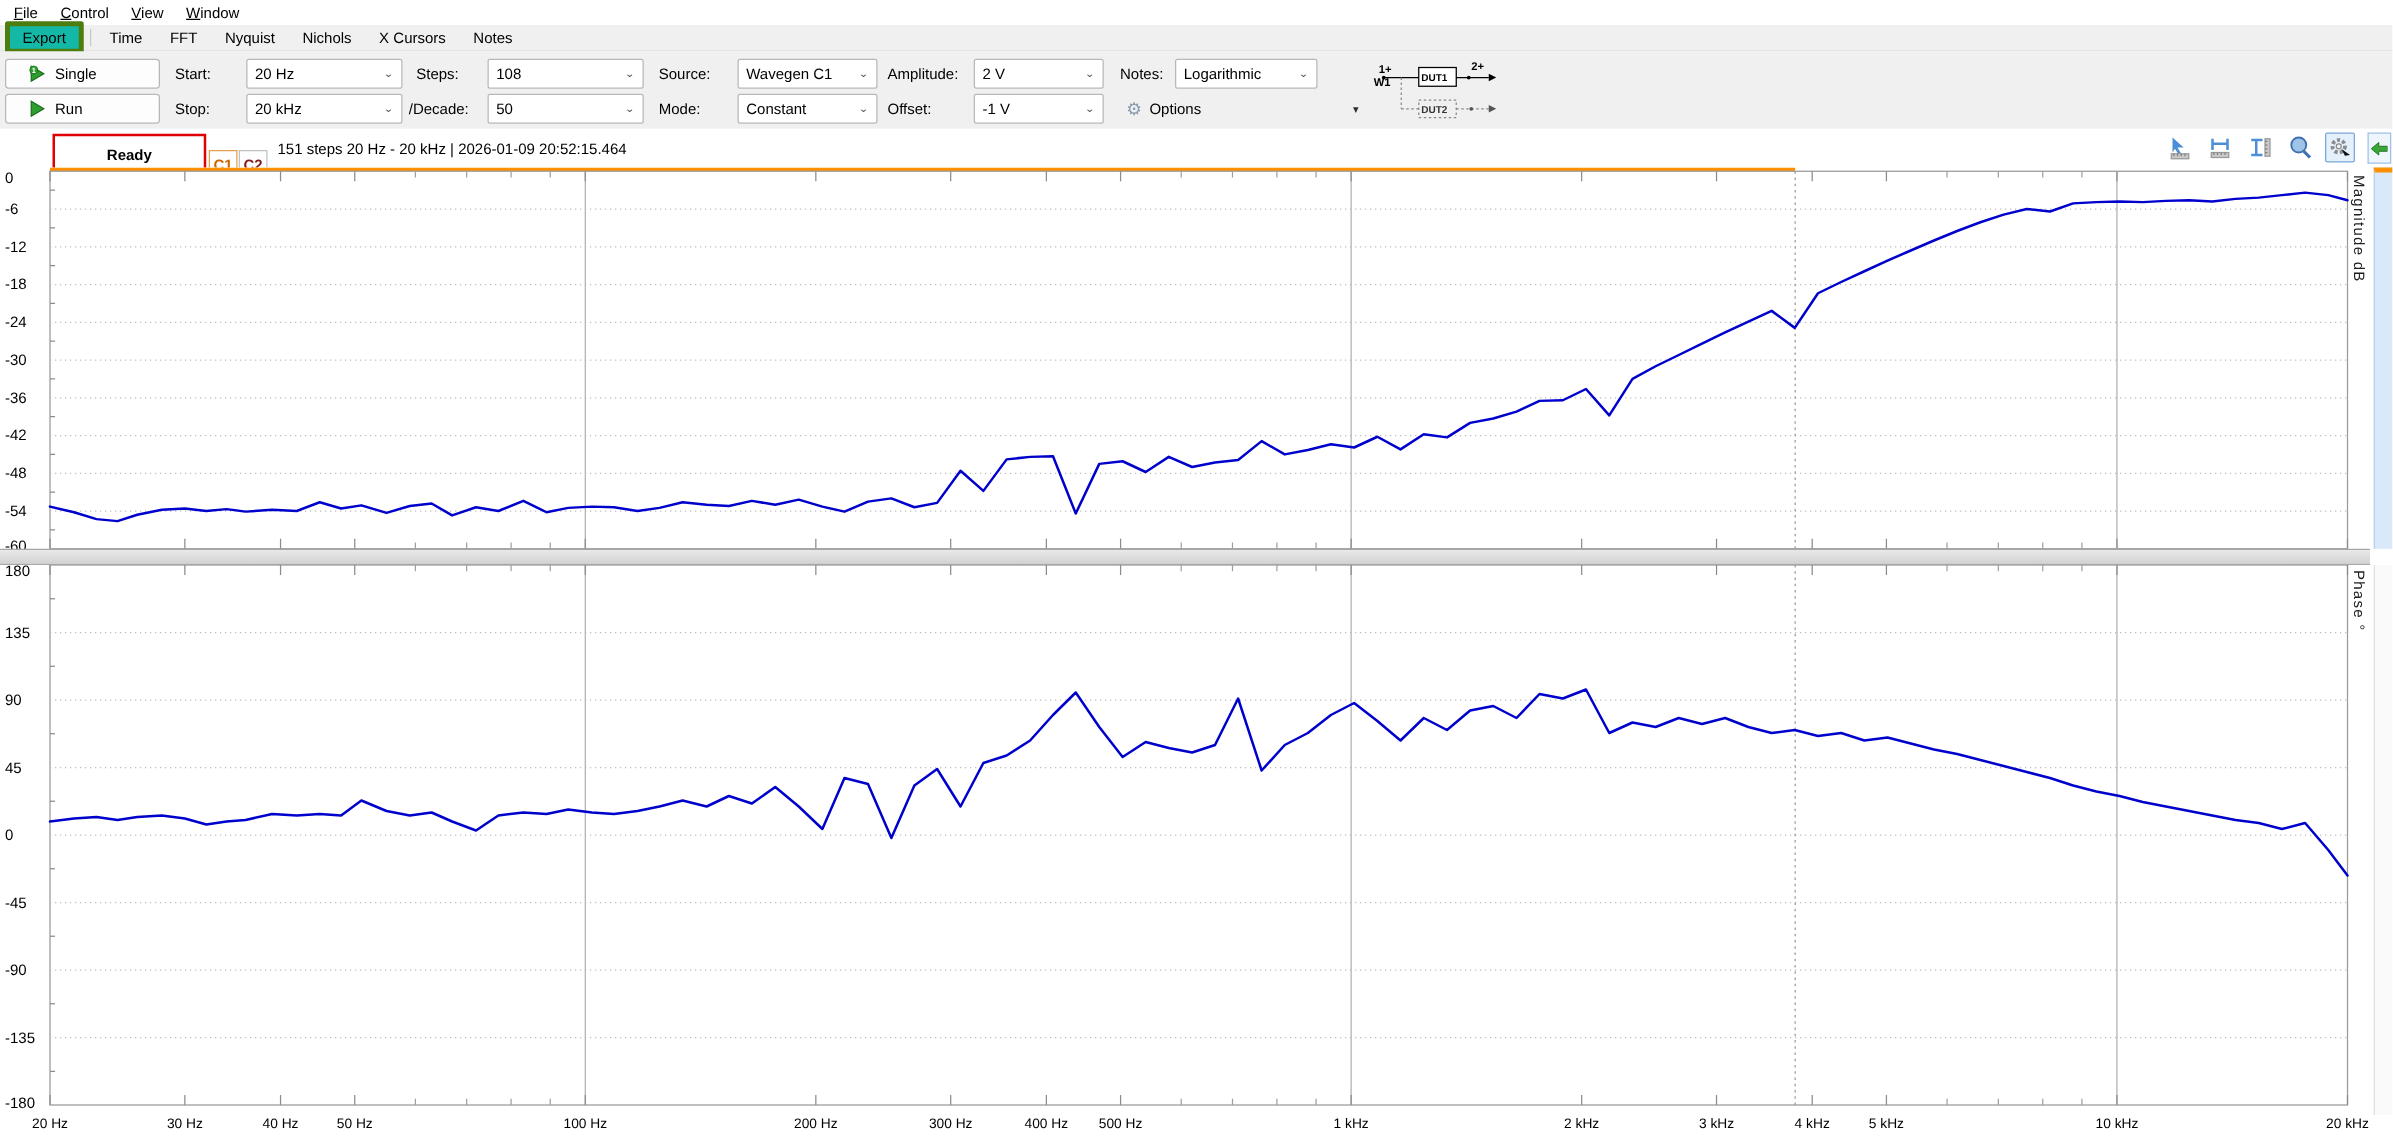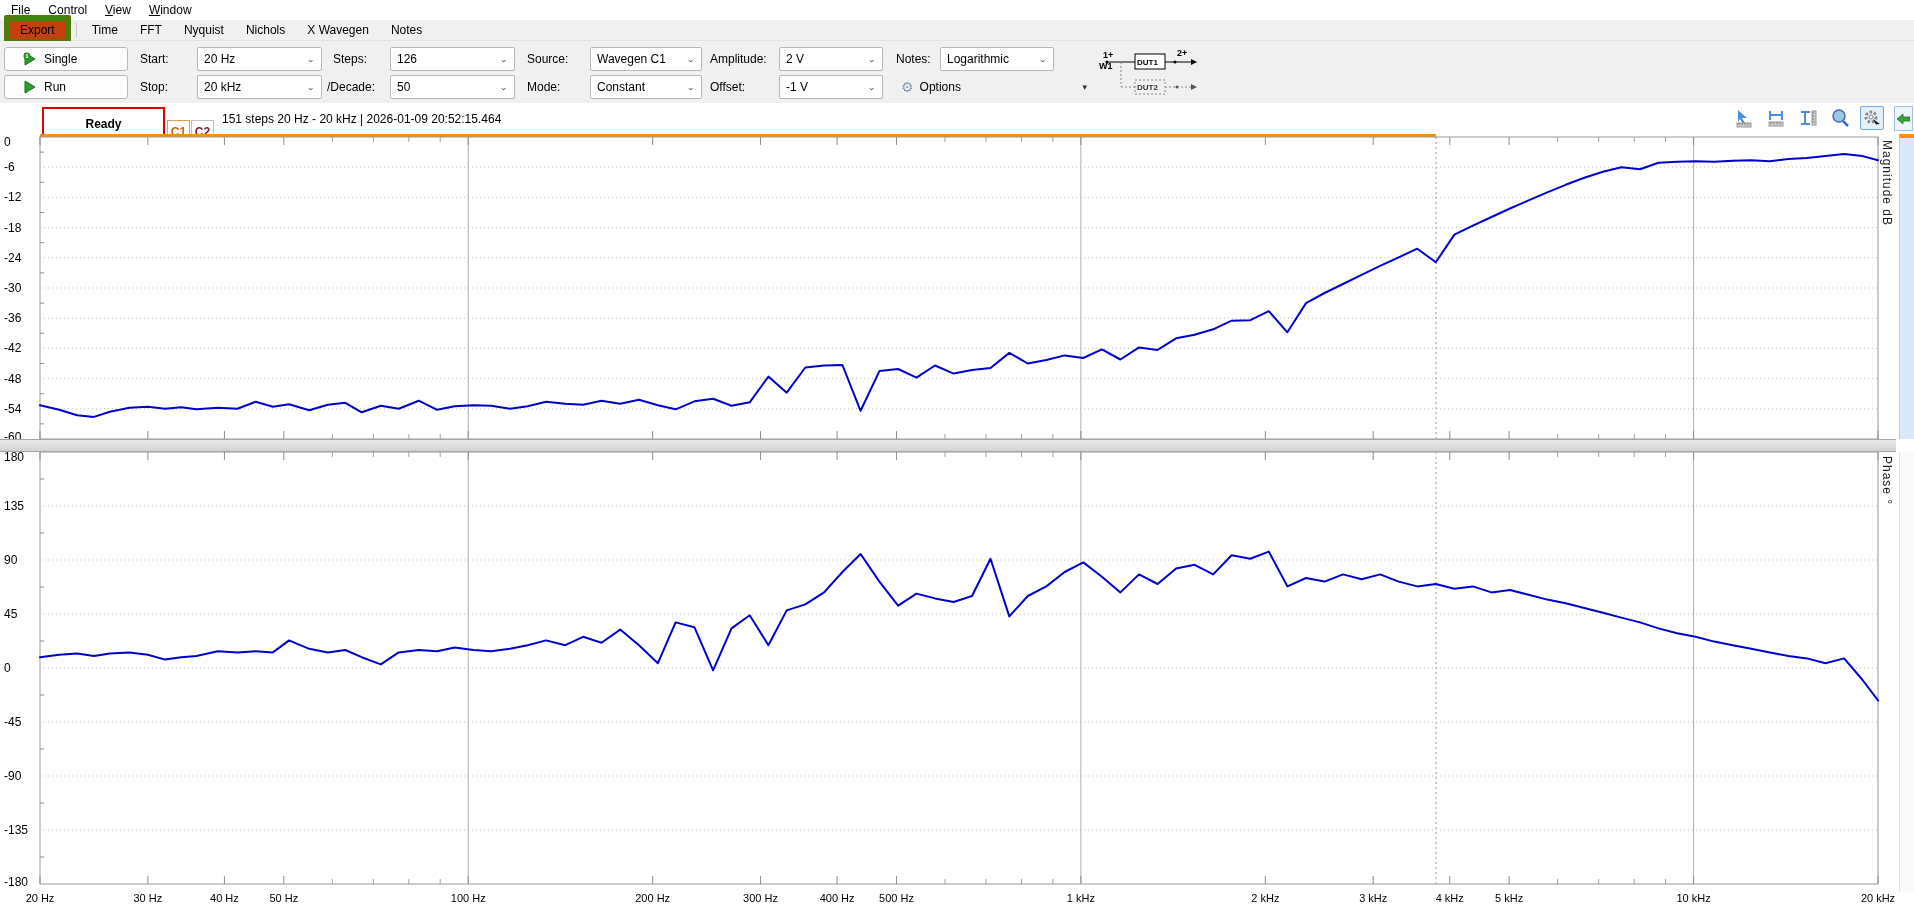--- a/index.html
+++ b/index.html
@@ -10,21 +10,21 @@
   
   .menubar { position:absolute; left:0; top:0; width:100%; height:20px; background:#fff;
     display:flex; align-items:center; padding-left:2px; }
   .menu-item { padding:13px 9px; cursor:default; }
   .menu-item::first-letter { text-decoration:underline; }
 
   
   .tabbar { position:absolute; left:0; top:20px; width:100%; height:21px; background:#f0f0f0;
     display:flex; align-items:center; border-bottom:1px solid #e3e3e3; }
   .tab { padding:2px 10px; margin:0 1px; }
-  .tab.selected { background:#c2410c; border:6px solid #4d7c0f; border-radius:2px; margin-left:4px; }
+  .tab.selected { background:#14b8a6; border:4px solid #4d7c0f; border-radius:2px; margin-left:4px; }
   .tab-sep { width:1px; height:14px; background:#c8c8c8; margin:0 4px; }
 
   
   .toolbar { position:absolute; left:0; top:41px; width:100%; height:62px; background:#f0f0f0; }
   .tb-btn { position:absolute; left:4px; width:124px; height:24px; background:#fdfdfd;
     border:1px solid #b8b8b8; border-radius:3px; display:flex; align-items:center; padding-left:18px; gap:7px; }
   .tb-label { position:absolute; height:24px; display:flex; align-items:center; }
   .combo { position:absolute; height:24px; background:#fff; border:1px solid #b8b8b8; border-radius:2px;
     display:flex; align-items:center; justify-content:space-between; padding:0 6px; }
   .combo .chev { color:#505050; font-size:10px; transform:scaleY(0.8); }
@@ -73,42 +73,42 @@
     <div class="menu-item">Window</div>
   </div>
 
   <div class="tabbar">
     <div class="tab selected">Export</div>
     <div class="tab-sep"></div>
     <div class="tab">Time</div>
     <div class="tab">FFT</div>
     <div class="tab">Nyquist</div>
     <div class="tab">Nichols</div>
-    <div class="tab">X Wavegen</div>
+    <div class="tab">X Cursors</div>
     <div class="tab">Notes</div>
   </div>
 
   <div class="toolbar">
 
     <div class="tb-btn row-y1">
       <svg width="14" height="14">
         <polygon points="2,1 12,7 2,13" fill="#2e9e2e" stroke="#1a6e1a"></polygon>
         <circle cx="4" cy="4" r="3.2" fill="#2e9e2e" stroke="#1a6e1a" stroke-width="0.6"></circle>
         <text x="4" y="6.4" font-size="6" fill="#fff" text-anchor="middle" font-weight="bold">1</text>
       </svg>
       <span>Single</span>
     </div>
     <div class="tb-label row-y1" style="left:140px">Start:</div>
     <div class="combo row-y1" style="left:197px;width:125px">
       <span>20 Hz</span>
       <span class="chev">⌄</span>
     </div>
     <div class="tb-label row-y1" style="left:333px">Steps:</div>
     <div class="combo row-y1" style="left:390px;width:125px">
-      <span>126</span>
+      <span>108</span>
       <span class="chev">⌄</span>
     </div>
     <div class="tb-label row-y1" style="left:527px">Source:</div>
     <div class="combo row-y1" style="left:590px;width:112px">
       <span>Wavegen C1</span>
       <span class="chev">⌄</span>
     </div>
     <div class="tb-label row-y1" style="left:710px">Amplitude:</div>
     <div class="combo row-y1" style="left:779px;width:104px">
       <span>2 V</span>

